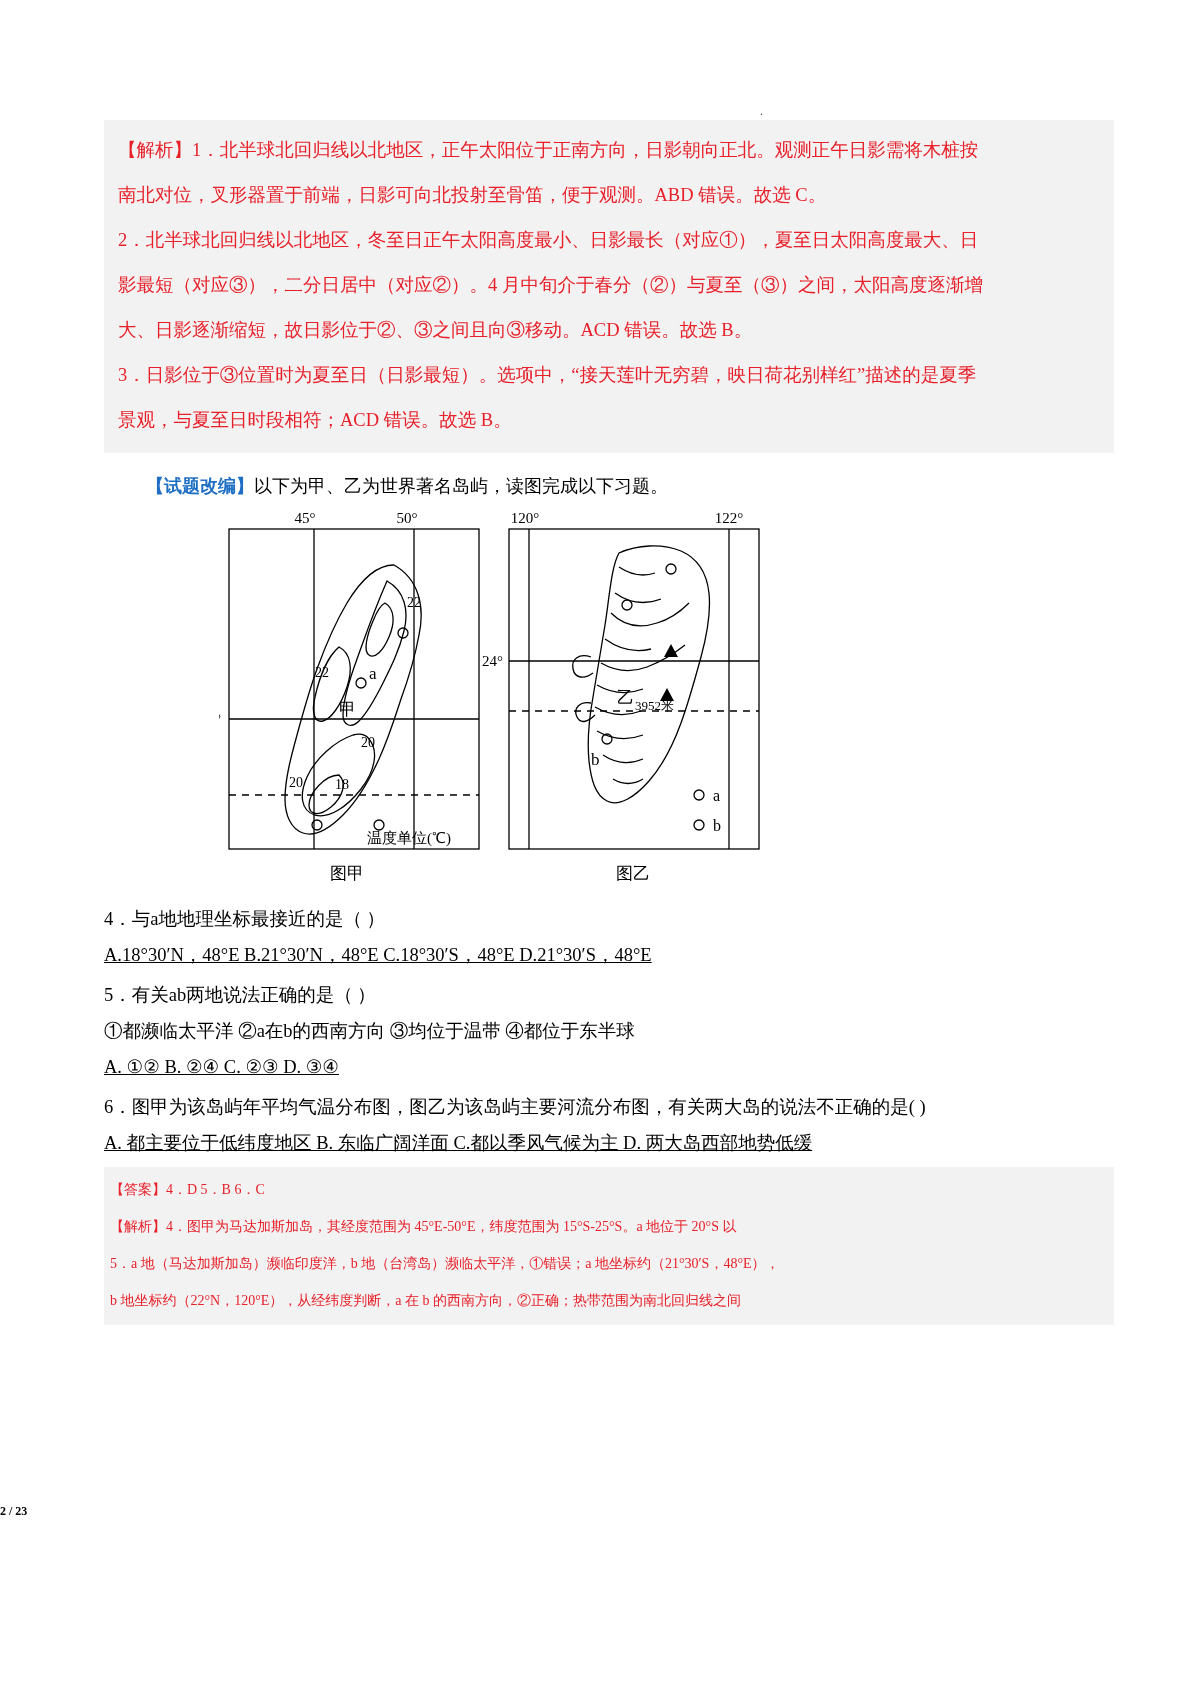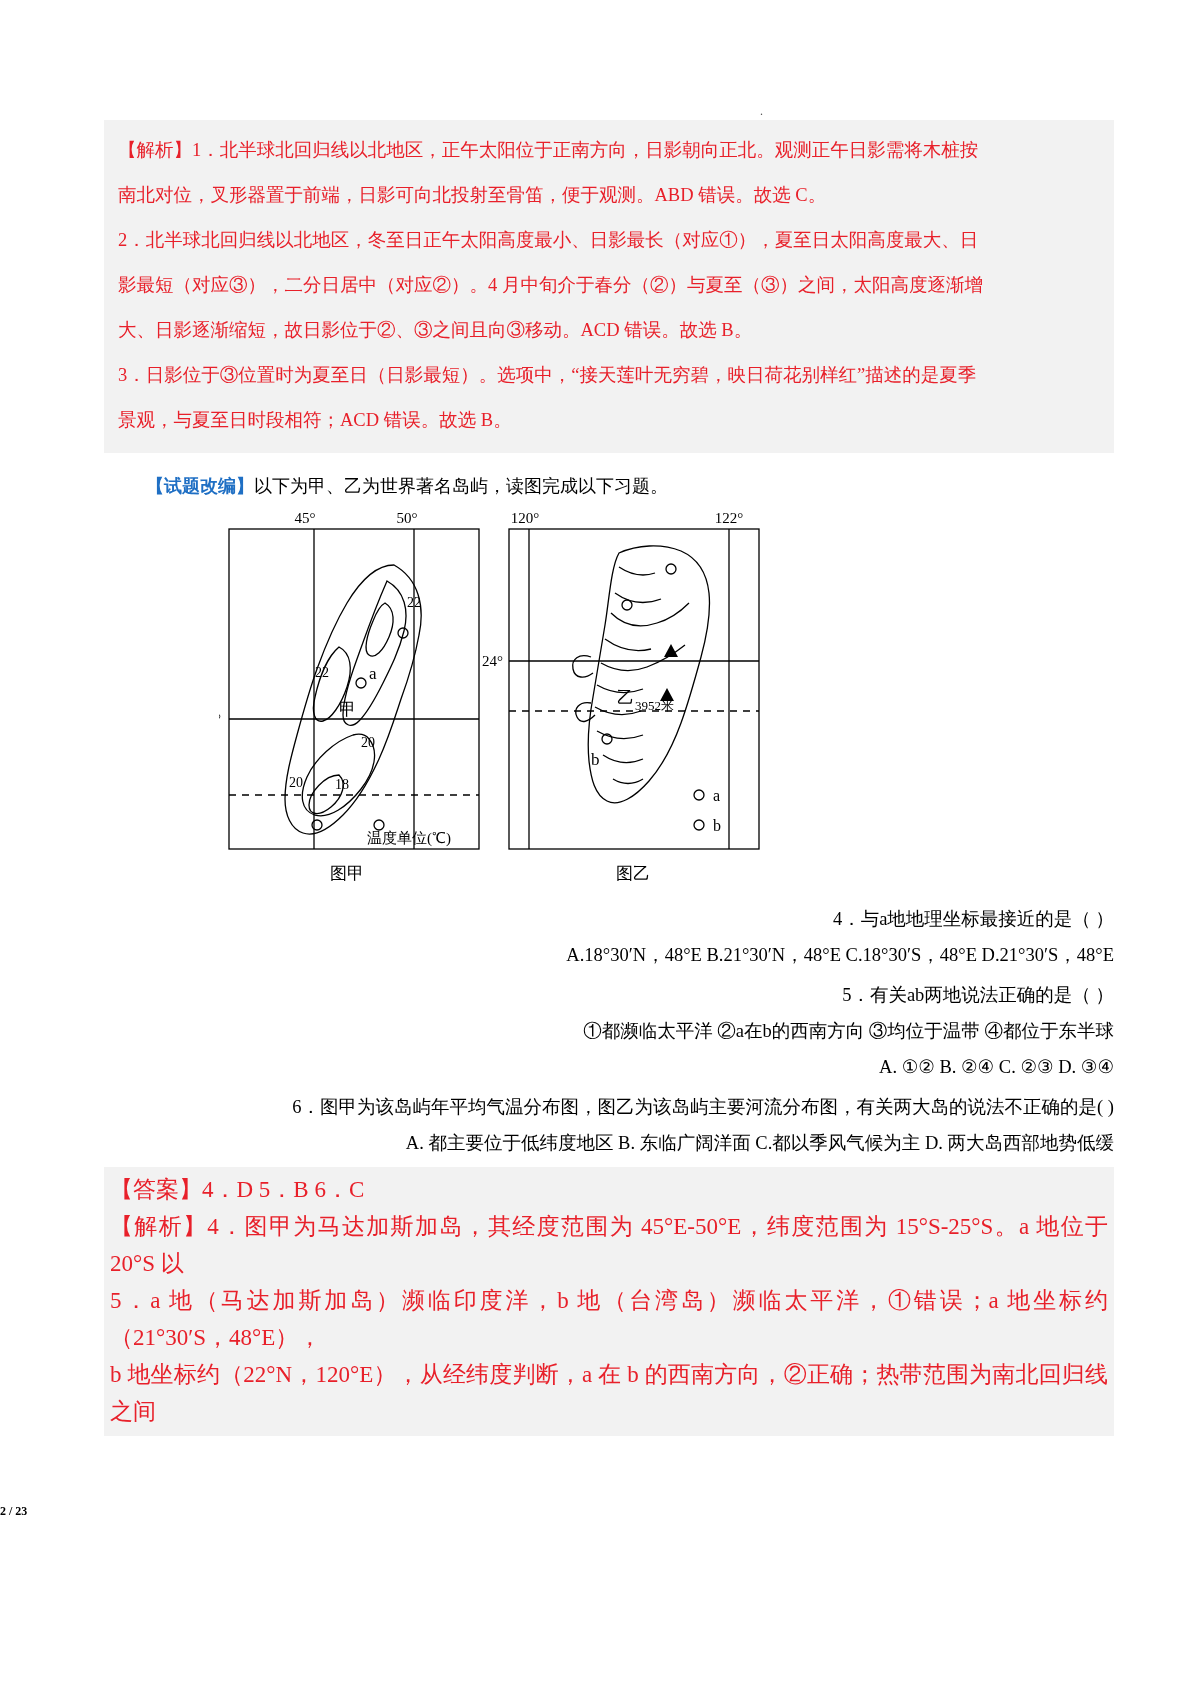--- a/index.html
+++ b/index.html
@@ -63,28 +63,27 @@
     height: 390px;
   }
   svg.mapfig { display: block; margin: 0 auto; }
 
   
   .q {
     font-size: 18.5px;
     line-height: 36px;
     margin-top: 4px;
     color: #000;
-    text-align: right;
-  }
-  .q .opts { display: block; }
+  }
+  .q .opts { display: block; text-decoration: underline; }
 
   .ansblock {
     background: #f2f2f2;
     color: #e8202a;
-    font-size: 23px;
+    font-size: 14px;
     line-height: 37px;
     padding: 4px 6px 6px 6px;
     box-sizing: border-box;
     margin-top: 6px;
     text-align: justify;
   }
   .ansblock p { margin: 0; }
 
   .pagenum {
     position: absolute;

